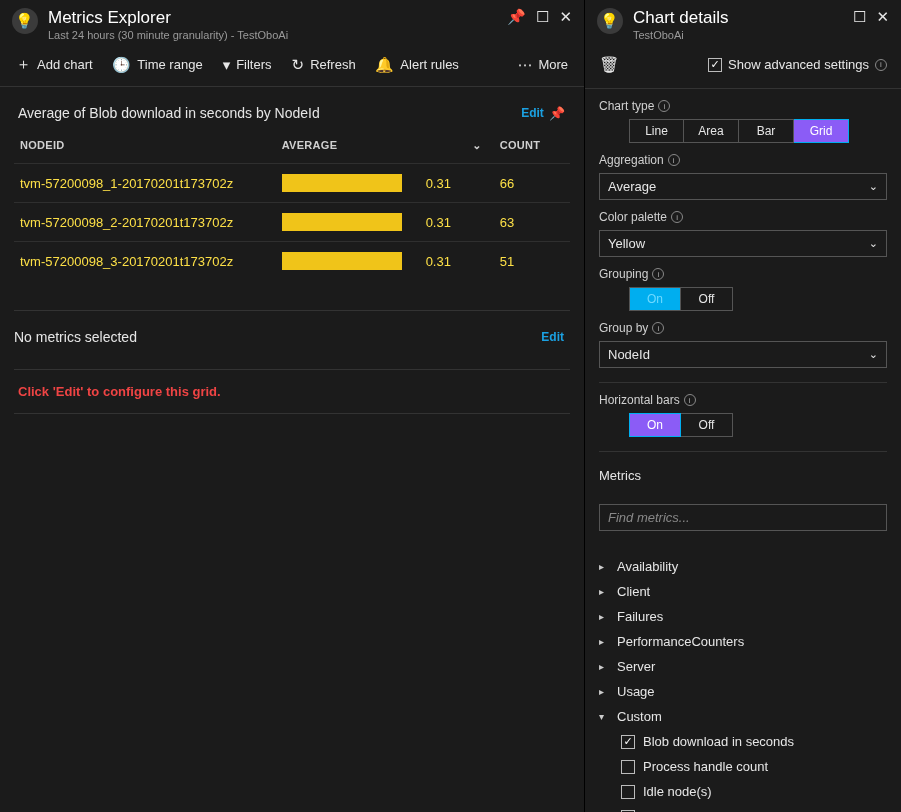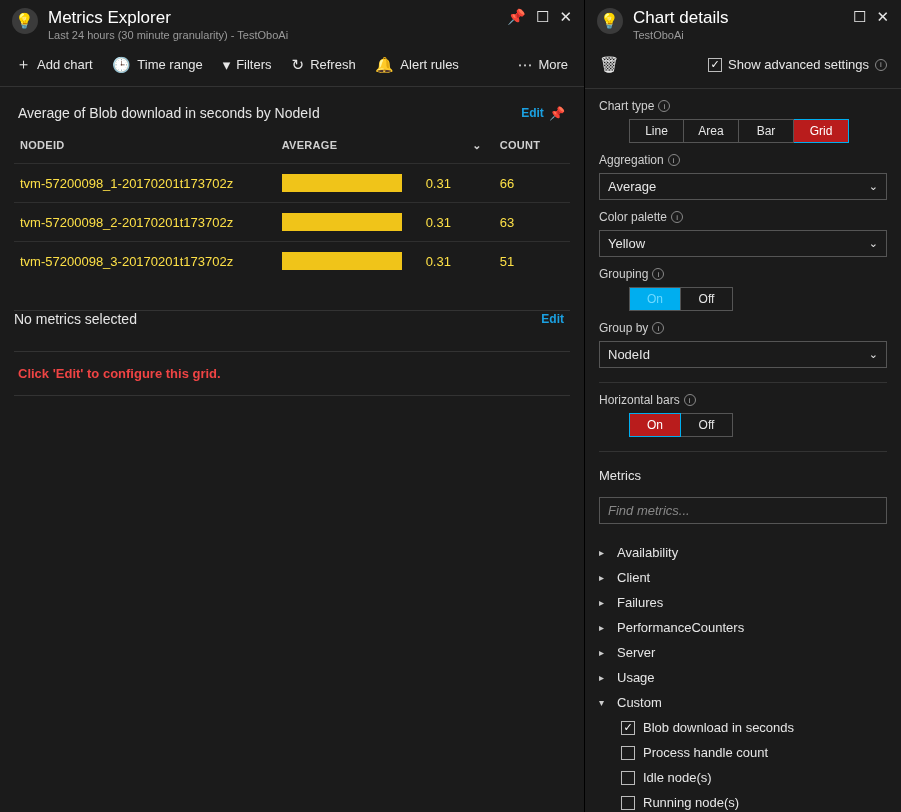--- a/index.html
+++ b/index.html
@@ -31,48 +31,48 @@
   .pin-sm { font-size: 13px; color: #fff; cursor: pointer; }
   .grid-table { width: 100%; border-collapse: collapse; }
   .grid-table th { text-align: left; font-size: 11px; font-weight: 700; color: #d0d0d0; padding: 8px 6px 12px 6px; letter-spacing: 0.3px; }
   .grid-table th.avg { position: relative; }
   .sort-ind { position: absolute; right: 12px; font-size: 11px; }
   .grid-table td { font-size: 13px; color: #fde047; padding: 10px 6px; border-top: 1px solid #2f2f2f; vertical-align: middle; }
   .bar-cell { display: flex; align-items: center; gap: 24px; }
   .bar { height: 18px; background: #f0c419; }
   .count-col { width: 70px; }
 
-  .no-sel-card { margin: 30px 14px 0 14px; border-top: 1px solid #333; }
+  .no-sel-card { margin: 30px 14px 0 14px; border-top: 1px solid #333; padding-top: 18px; }
   .no-sel-row { display: flex; align-items: center; }
   .no-sel-row .t { flex: 1; font-size: 14px; }
   .hint { font-size: 13px; font-weight: 600; color: #ef4444; margin-top: 24px; border-top: 1px solid #333; padding: 14px 4px; border-bottom: 1px solid #333; }
 
   
   .rp-toprow { display: flex; align-items: center; padding: 10px 14px 14px 14px; border-bottom: 1px solid #333; }
   .trash { font-size: 16px; cursor: pointer; }
   .adv-wrap { margin-left: auto; display: flex; align-items: center; gap: 6px; font-size: 13px; }
   .chk { width: 14px; height: 14px; border: 1px solid #bbb; display: inline-flex; align-items: center; justify-content: center; font-size: 11px; color: #fff; }
   .info-ic { width: 12px; height: 12px; border-radius: 50%; border: 1px solid #888; display: inline-flex; align-items: center; justify-content: center; font-size: 8px; color: #aaa; }
 
   .section { padding: 10px 14px 0 14px; }
   .sec-label { font-size: 12px; color: #d0d0d0; display: flex; align-items: center; gap: 4px; margin-bottom: 6px; }
   .btn-group { display: flex; padding-left: 30px; }
   .seg { border: 1px solid #555; padding: 4px 0; font-size: 12px; text-align: center; cursor: pointer; }
   .seg + .seg { border-left: none; }
-  .seg.sel { background: #b91c1c; border-color: #00aeef; color: #fff; }
+  .seg.sel { background: #8b5cf6; border-color: #00aeef; color: #fff; }
   .seg.sel-dim { background: #00aeef; color: #6dd9ff; }
   .seg.w-line { width: 55px; } .seg.w-area { width: 55px; } .seg.w-bar { width: 55px; } .seg.w-grid { width: 55px; }
   .seg.w-tog { width: 52px; }
 
   .select { border: 1px solid #555; background: #1b1b1b; color: #e6e6e6; font-size: 13px; padding: 5px 8px; display: flex; align-items: center; justify-content: space-between; cursor: pointer; }
   .chev { font-size: 11px; }
   .hr { border-top: 1px solid #333; margin: 14px 14px 0 14px; }
 
   .metrics-hdr { font-size: 13px; padding: 16px 14px 6px 14px; }
-  .search { margin: 8px 14px; border: 1px solid #555; padding: 5px 8px; font-size: 13px; color: #888; font-style: italic; }
+  .search { margin: 15px 14px; border: 1px solid #555; padding: 5px 8px; font-size: 13px; color: #888; font-style: italic; }
   .tree { padding: 8px 14px 0 14px; }
   .tree-item { display: flex; align-items: center; gap: 8px; font-size: 13px; padding: 5px 0; cursor: pointer; }
   .tri { width: 10px; font-size: 10px; color: #ccc; }
   .sub { padding-left: 22px; }
   .sub .tree-item { gap: 8px; }
 </style>
 </head>
 <body>
 
 <div class="left-panel">

